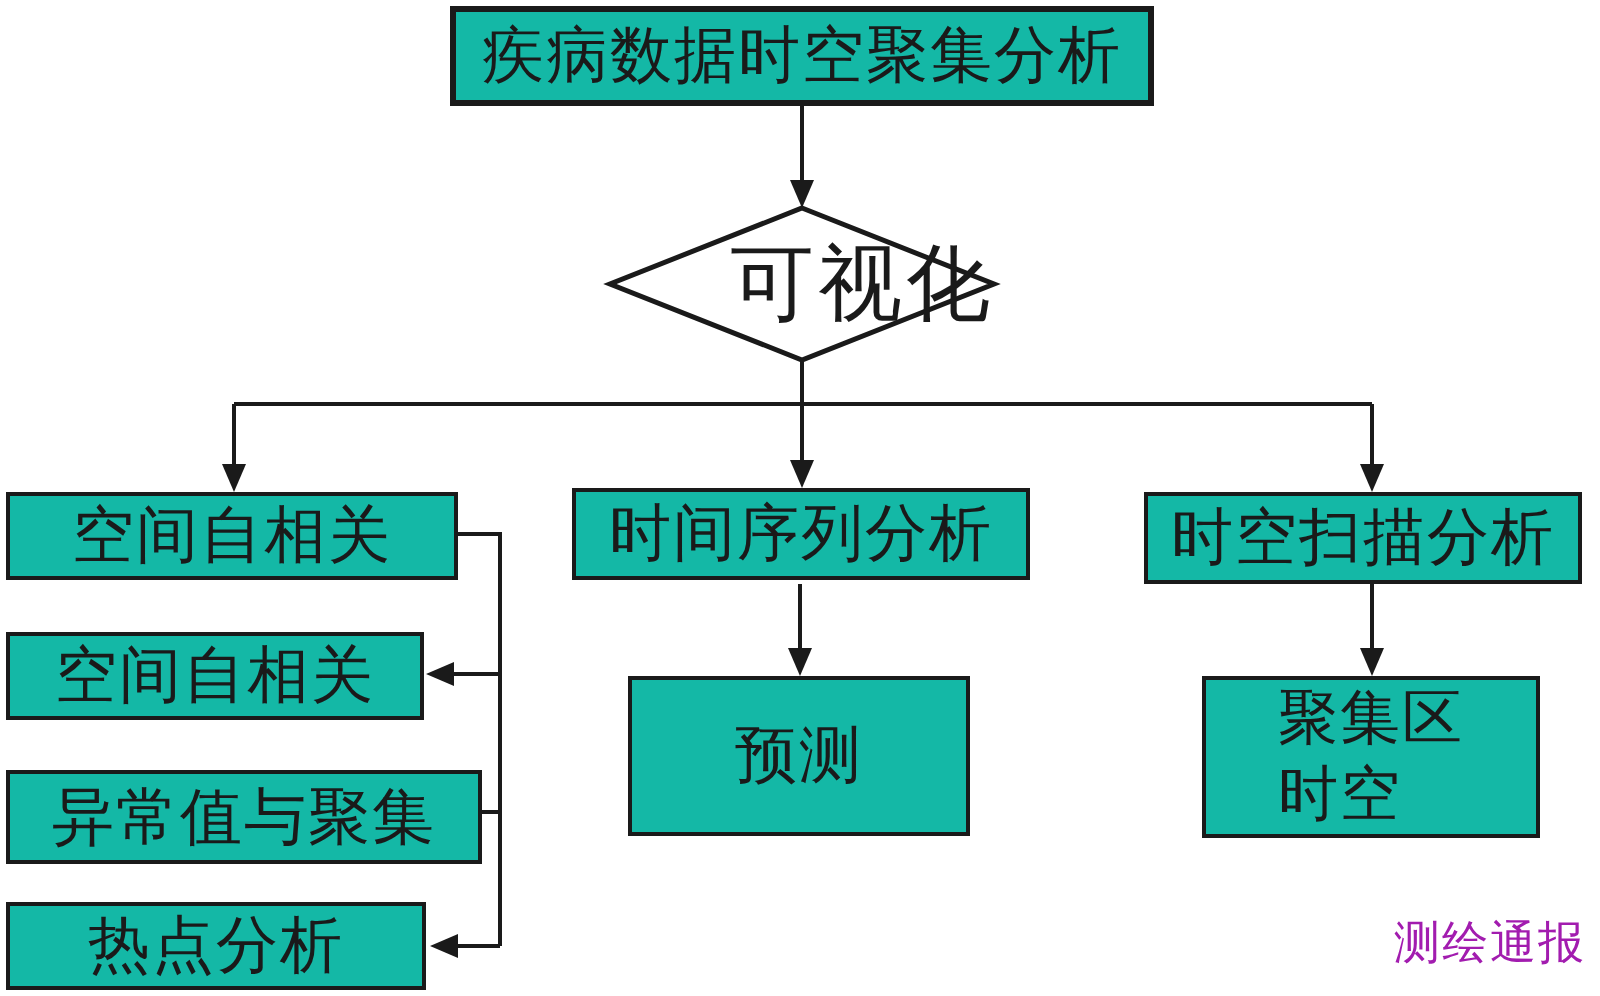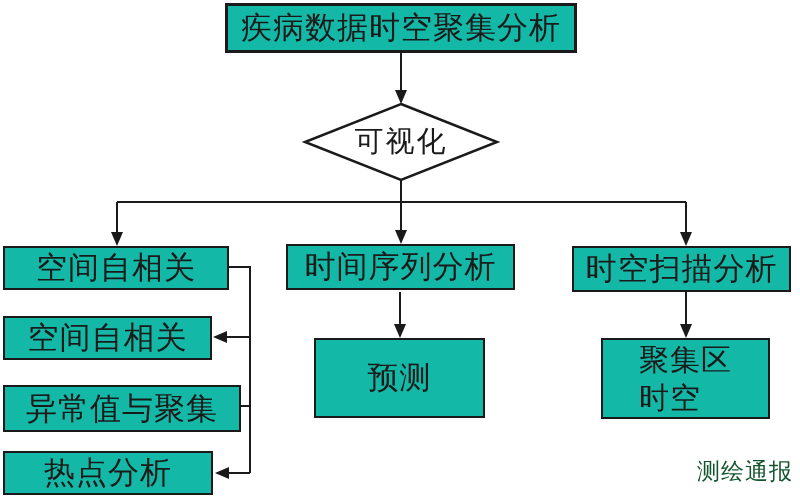--- a/index.html
+++ b/index.html
@@ -9,36 +9,36 @@
   }
   .conn{position:absolute;left:0;top:0;width:800px;height:498px;}
   .node{
     position:absolute;box-sizing:border-box;border:2px solid #1a1a1a;background:#14b8a6;
     display:flex;align-items:center;justify-content:center;
     font-size:31px;letter-spacing:1px;white-space:nowrap;
   }
   .node-root{left:225px;top:3px;width:352px;height:50px;border-width:3px;}
   .decision-label{
     position:absolute;left:305px;top:104px;width:192px;height:76px;
-    display:flex;align-items:center;justify-content:center;
-    font-size:29px;letter-spacing:2px;
+    display:flex;align-items:center;justify-content:flex-end;
+    font-size:42px;letter-spacing:2px;
   }
   .node-spatial{left:3px;top:246px;width:226px;height:44px;}
   .node-temporal{left:286px;top:244px;width:229px;height:46px;}
   .node-scan{left:572px;top:246px;width:219px;height:46px;}
   .node-autocorr{left:3px;top:316px;width:209px;height:44px;font-family:Liberation Mono, monospace;}
   .node-outlier{left:3px;top:385px;width:238px;height:47px;}
   .node-hotspot{left:3px;top:451px;width:210px;height:44px;}
   .node-predict{left:314px;top:338px;width:171px;height:80px;}
   .node-cluster{left:601px;top:338px;width:169px;height:81px;font-size:30px;}
   .cluster-text{text-align:left;line-height:38px;}
   .watermark{
     position:absolute;right:7px;top:456px;
     font-family:Liberation Serif, serif;
-    font-size:23px;color:#14532d;letter-spacing:1px;
+    font-size:23px;color:#a21caf;letter-spacing:1px;
   }
 </style>
 </head>
 <body>
 
 <div class="canvas">
 
   <svg class="conn" viewBox="0 0 800 498" xmlns="http://www.w3.org/2000/svg">
 
     <g>

